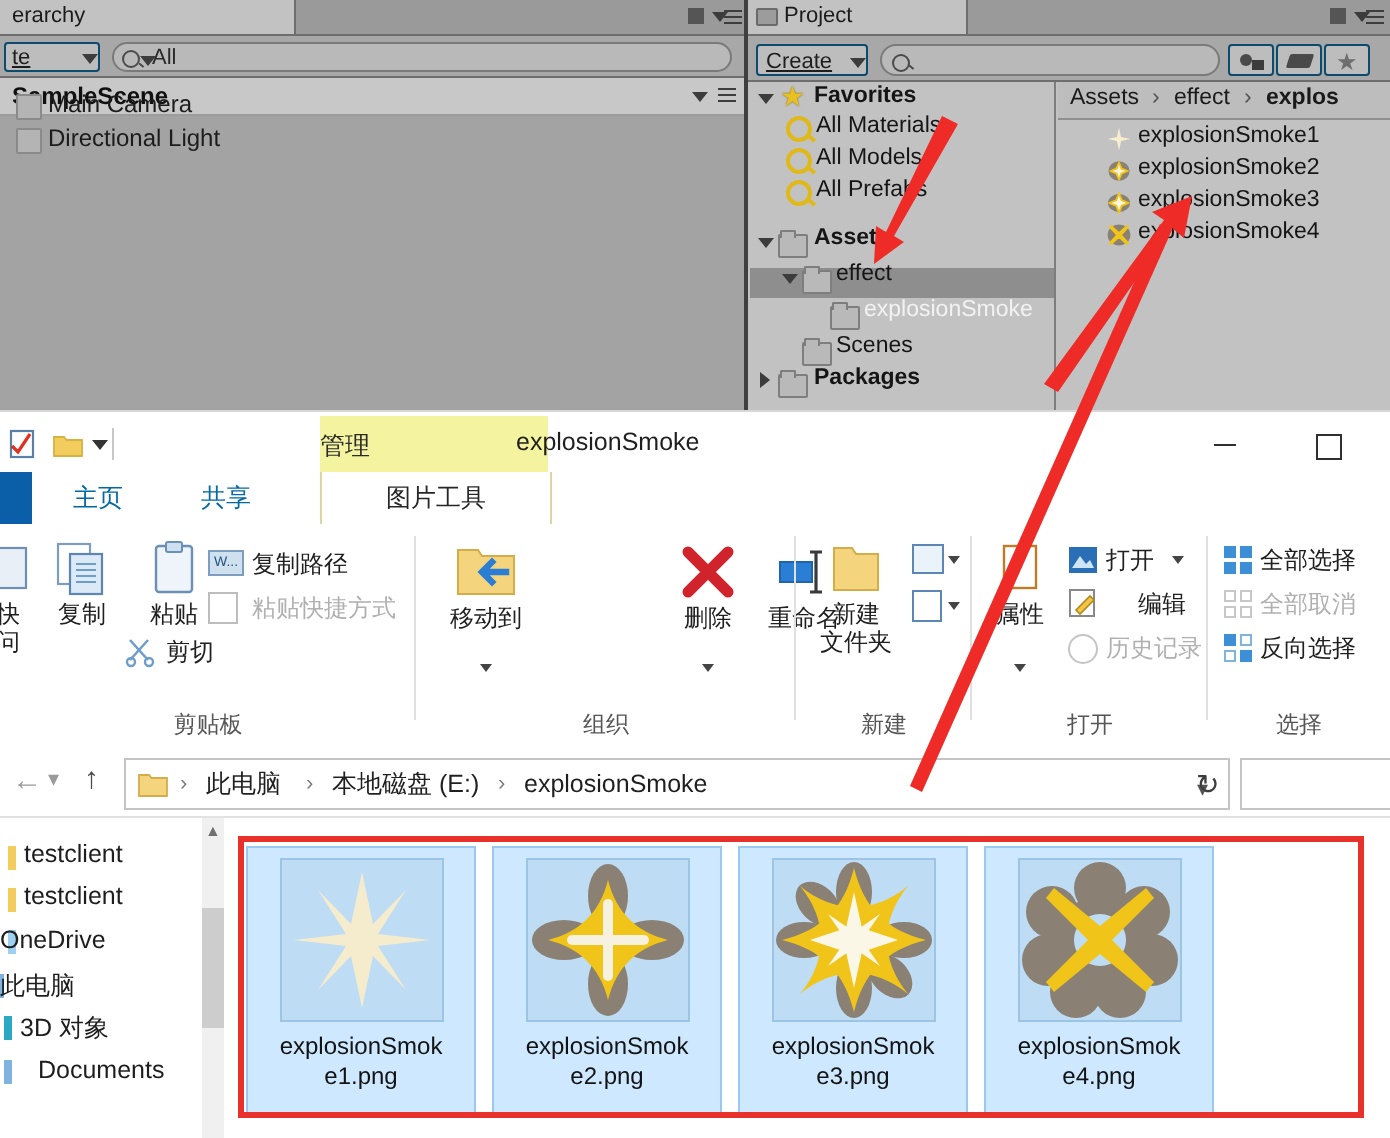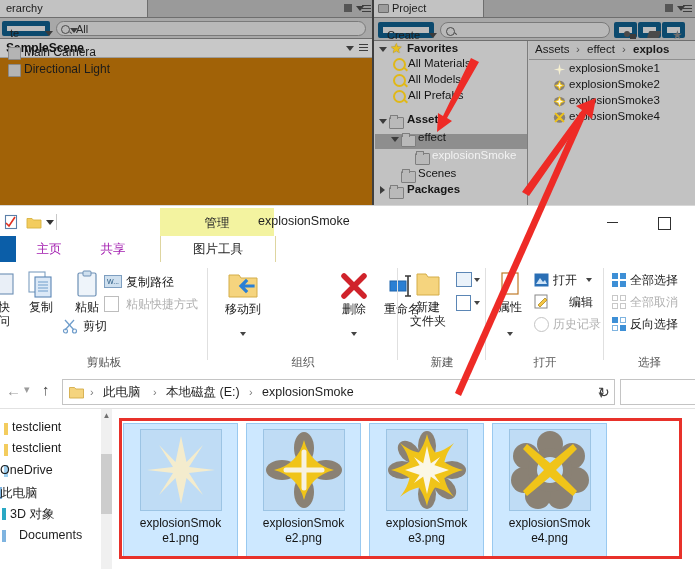--- a/index.html
+++ b/index.html
@@ -7,30 +7,30 @@
     width:695px;height:569px;overflow:hidden;
     font-family:"Liberation Sans","DejaVu Sans",sans-serif;
     background:#ffffff;position:relative;
   }
   .abs{position:absolute;}
 
   
   #unity{position:absolute;left:0;top:0;width:695px;height:205px;background:#3f3f3f;overflow:hidden;}
 
   
-  #hier{position:absolute;left:0;top:0;width:372px;height:205px;background:#a16207;}
+  #hier{position:absolute;left:0;top:0;width:372px;height:205px;background:#a3a3a3;}
   .u-tabbar{position:absolute;left:0;top:0;height:17px;width:100%;background:#9a9a9a;
             border-bottom:1px solid #6e6e6e;}
   .u-tab{position:absolute;top:0;height:17px;background:#c2c2c2;border-right:1px solid #6e6e6e;
          font-size:11px;color:#1b1b1b;line-height:17px;padding:0 6px;box-sizing:border-box;}
   .u-tabdead{position:absolute;top:0;height:17px;background:#9a9a9a;}
   .u-toolrow{position:absolute;left:0;top:18px;height:20px;width:100%;background:#a8a8a8;
              border-bottom:1px solid #6e6e6e;}
-  .u-btn{position:absolute;background:#bdbdbd;border:5px solid #0c4a6e;border-radius:2px;
-         font-size:11px;color:#1d1d1d;line-height:15px;text-align:center;box-sizing:border-box;}
+  .u-btn{position:absolute;background:#bdbdbd;border:1px solid #0c4a6e;border-radius:2px;
+         font-size:11px;color:#1d1d1d;line-height:15px;text-align:center;box-sizing:border-box;text-decoration:underline;}
   .u-search{position:absolute;background:#b9b9b9;border:1px solid #7a7a7a;border-radius:8px;
             font-size:11px;color:#2a2a2a;line-height:14px;box-sizing:border-box;padding-left:16px;}
   .mag{position:absolute;width:7px;height:7px;border:1.4px solid #4a4a4a;border-radius:50%;}
   .mag:after{content:"";position:absolute;width:3px;height:1.4px;background:#4a4a4a;
              right:-3px;bottom:0px;transform:rotate(40deg);}
   .u-scenehdr{position:absolute;left:0;top:39px;width:100%;height:18px;background:#c8c8c8;
               border-bottom:1px solid #9c9c9c;}
   .u-scenehdr .t{position:absolute;left:6px;top:2px;font-size:12px;font-weight:bold;color:#101010;}
   .u-row{position:absolute;left:10px;font-size:12px;color:#1c1c1c;}
   .cubeico{position:absolute;width:11px;height:11px;background:#b4b4b4;border:1px solid #8a8a8a;
@@ -60,28 +60,28 @@
   .assetrow{position:absolute;font-size:11.5px;color:#161616;white-space:nowrap;}
   .aico{position:absolute;width:13px;height:13px;}
 
   
   #exp{position:absolute;left:0;top:205px;width:695px;height:364px;background:#ffffff;
        border-top:1px solid #d7d7d7;}
   #exp-title{position:absolute;left:0;top:0;width:695px;height:32px;background:#ffffff;}
   .qicon{position:absolute;width:16px;height:16px;}
   #vdiv{position:absolute;left:47px;top:8px;width:1px;height:16px;background:#c8c8c8;}
   #mgmt-tabgrp{position:absolute;left:160px;top:2px;width:114px;height:29px;background:#f3f3a0;}
-  #mgmt-label{position:absolute;left:0;top:7px;width:114px;text-align:center;font-size:12.5px;color:#2b2b2b;}
+  #mgmt-label{position:absolute;left:0;top:7px;width:114px;text-align:left;font-size:12.5px;color:#2b2b2b;}
   #win-title{position:absolute;left:258px;top:8px;font-size:12.5px;color:#1f1f1f;}
   #winctrls{position:absolute;right:0;top:0;height:32px;}
   .wc{position:absolute;top:0;width:45px;height:30px;}
   #exp-tabs{position:absolute;left:0;top:30px;width:695px;height:26px;background:#ffffff;
             border-bottom:1px solid #d3d3d3;}
   #file-tab{position:absolute;left:0;top:0;width:16px;height:26px;background:#0b5ea8;}
-  .etab{position:absolute;top:0;height:26px;font-size:12.5px;color:#a21caf;line-height:26px;text-align:center;}
+  .etab{position:absolute;top:0;height:26px;font-size:12.5px;color:#0369a1;line-height:26px;text-align:center;}
   #etab-home{background:#ffffff;}
   #pic-tab{position:absolute;left:160px;top:0;width:114px;height:26px;background:#ffffff;
            border-left:1px solid #ded5a0;border-right:1px solid #ded5a0;}
   #pic-tab .lbl{position:absolute;left:0;top:0;width:114px;text-align:center;line-height:26px;font-size:12.5px;color:#262626;}
 
   
   #ribbon{position:absolute;left:0;top:56px;width:695px;height:112px;background:#ffffff;
           border-bottom:1px solid #d3d3d3;}
   .rgroup{position:absolute;top:0;height:112px;}
   .rsep{position:absolute;top:6px;width:1px;height:92px;background:#e0e0e0;}

